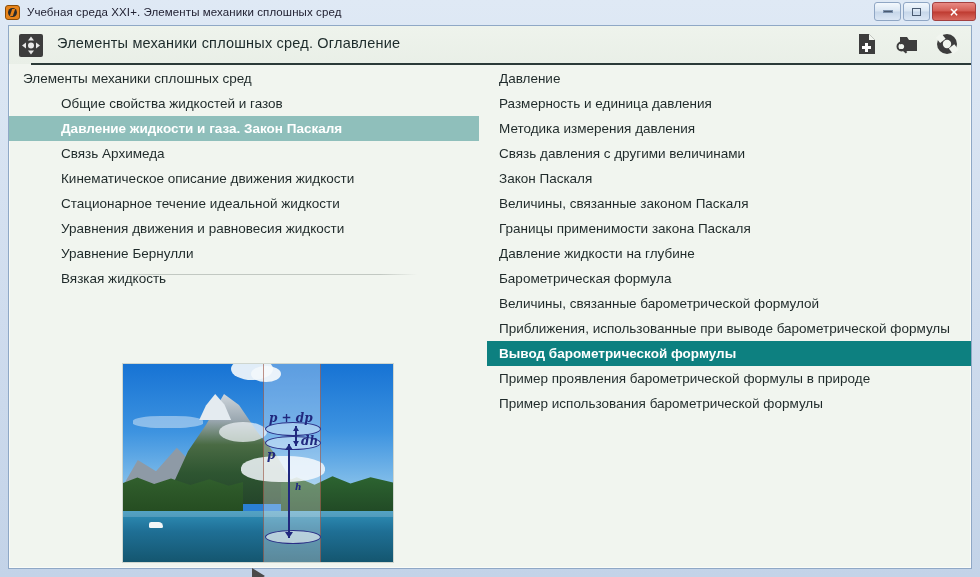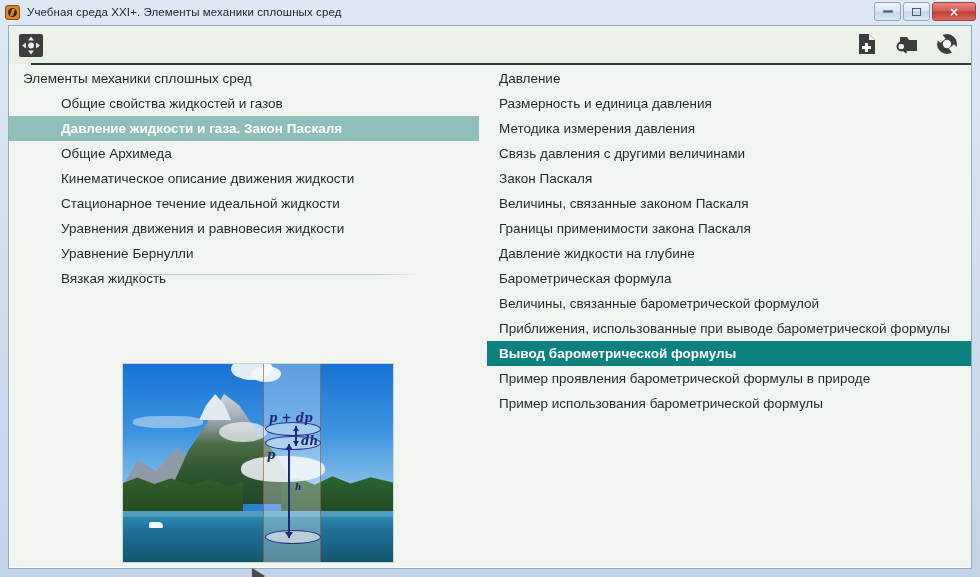--- a/index.html
+++ b/index.html
@@ -228,20 +228,21 @@
         <svg width="24" height="23" viewBox="0 0 24 23">
           <g fill="#e9e9e9">
             <circle cx="12" cy="11.5" r="3"></circle>
             <polygon points="12,2.5 15,6.5 9,6.5"></polygon>
             <polygon points="12,20.5 15,16.5 9,16.5"></polygon>
             <polygon points="3,11.5 7,8.5 7,14.5"></polygon>
             <polygon points="21,11.5 17,8.5 17,14.5"></polygon>
           </g>
         </svg>
       </div>
+      <div class="header-title">Элементы механики сплошных сред. Оглавление</div>
 
       <div class="header-tools">
         <div class="tool">
           <svg width="20" height="22" viewBox="0 0 20 22">
             <path d="M2 1 h10 l6 6 v14 h-16 z" fill="#3d3d3d"></path>
             <path d="M12 1 l6 6 h-6 z" fill="#f1f5ef"></path>
             <rect x="8" y="10" width="3" height="9" fill="#ffffff"></rect>
             <rect x="5" y="13" width="9" height="3" fill="#ffffff"></rect>
           </svg>
         </div>
@@ -264,21 +265,21 @@
       </div>
       <div class="hrule"></div>
     </div>
 
     <div class="content">
 
       <div class="col col-left">
         <div class="toc-item lvl0">Элементы механики сплошных сред</div>
         <div class="toc-item">Общие свойства жидкостей и газов</div>
         <div class="toc-item sel">Давление жидкости и газа. Закон Паскаля</div>
-        <div class="toc-item">Общие Архимеда</div>
+        <div class="toc-item">Связь Архимеда</div>
         <div class="toc-item">Кинематическое описание движения жидкости</div>
         <div class="toc-item">Стационарное течение идеальной жидкости</div>
         <div class="toc-item">Уравнения движения и равновесия жидкости</div>
         <div class="toc-item">Уравнение Бернулли</div>
         <div class="toc-item">Вязкая жидкость</div>
 
         <div class="divider"></div>
 
         <div class="thumb-wrap">
           <div class="thumb">

